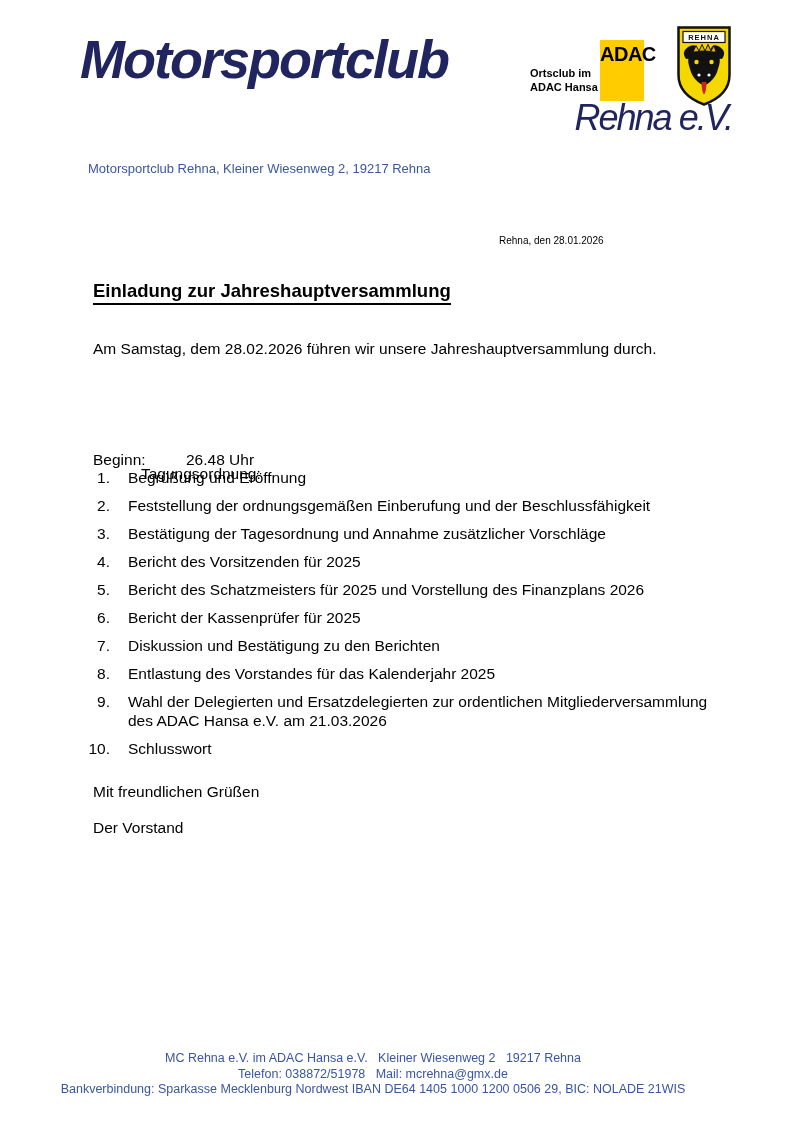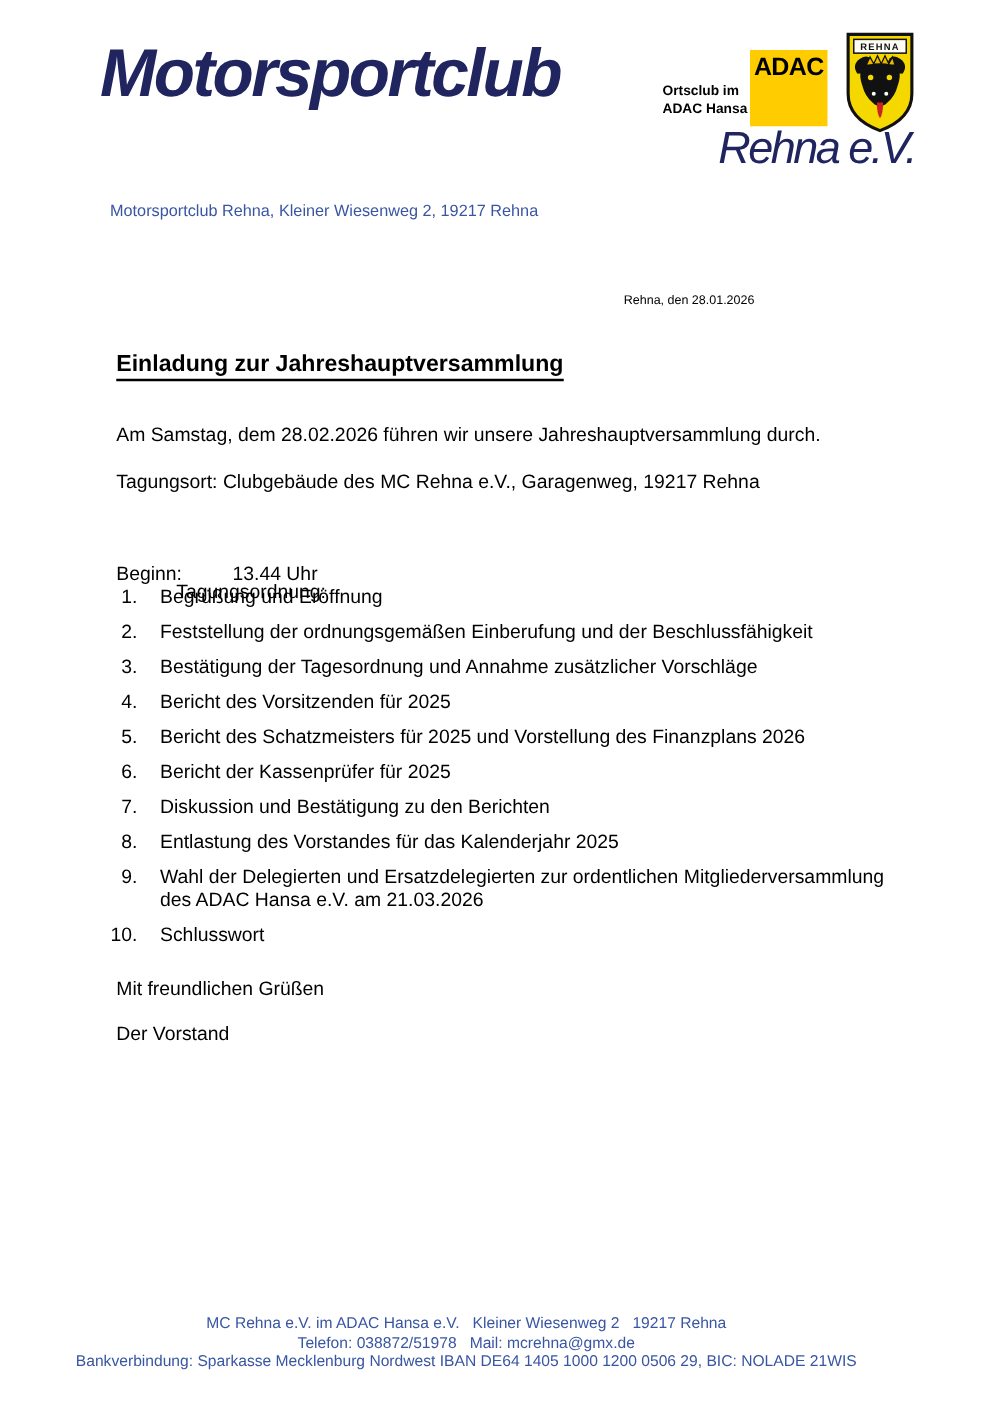--- a/index.html
+++ b/index.html
@@ -34,21 +34,21 @@
     letter-spacing:-2px;color:var(--navy);line-height:1.1;
     white-space:nowrap;
   }
   .ortsclub{
     position:absolute;left:530px;top:66px;
     font-size:11px;font-weight:bold;color:#000;line-height:14px;
     white-space:nowrap;
   }
   .adac-box{
     position:absolute;left:600px;top:40px;
-    width:62px;height:61px;background:var(--adac-yellow);
+    width:44px;height:61px;background:var(--adac-yellow);
   }
   .adac-box span{
     display:block;text-align:center;margin-top:3px;
     font-size:20px;font-weight:bold;letter-spacing:-0.5px;color:#000;
   }
   .crest{
     position:absolute;left:676px;top:25px;width:56px;height:82px;
   }
   .sender-line{
     position:absolute;left:88px;top:161px;
@@ -121,24 +121,23 @@
 
   <div class="sender-line">Motorsportclub Rehna, Kleiner Wiesenweg 2, 19217 Rehna</div>
 
   <div class="date-line">Rehna, den 28.01.2026</div>
 
   <div class="letter-title">
     <span class="u">Einladung zur Jahreshauptversammlung</span>
   </div>
 
   <div class="para p-intro">Am Samstag, dem 28.02.2026 führen wir unsere Jahreshauptversammlung durch.</div>
-  <div class="para p-venue">Tagungsort: Clubgebäude des MC Rehna e.V., Garagenweg, 19217 Rehna</div>
 
   <div class="para p-begin">
-    <span class="begin-label">Beginn:</span><span>13.44 Uhr</span>
+    <span class="begin-label">Beginn:</span><span>26.48 Uhr</span>
   </div>
 
   <div class="para p-agenda-label">Tagungsordnung:</div>
 
   <div class="agenda">
     <div class="agenda-row">
       <span class="agenda-num">1.</span>
       <span>Begrüßung und Eröffnung</span>
     </div>
     <div class="agenda-row">

